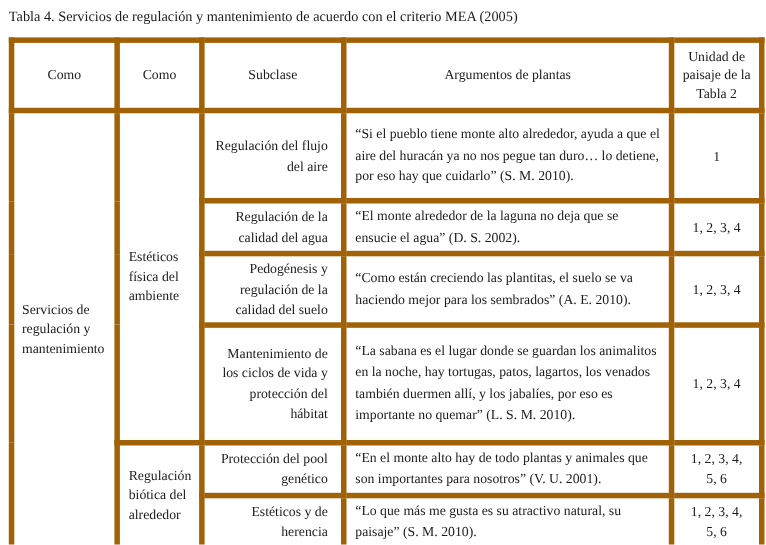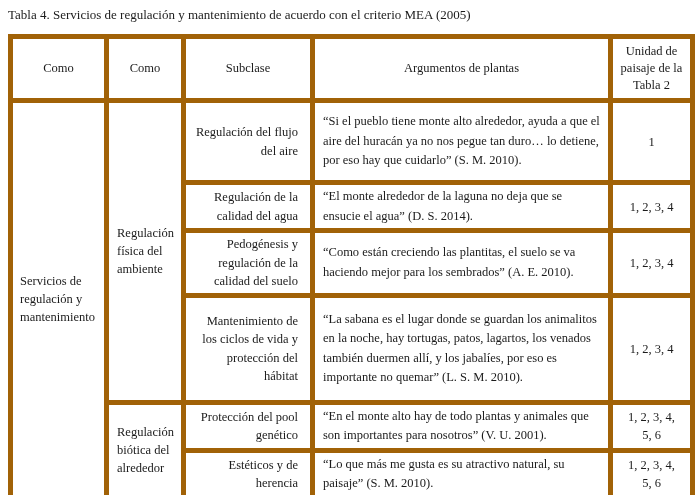--- a/index.html
+++ b/index.html
@@ -100,28 +100,28 @@
         <th class="hdr">Como</th>
         <th class="hdr">Como</th>
         <th class="hdr">Subclase</th>
         <th class="hdr">Argumentos de plantas</th>
         <th class="hdr">Unidad de paisaje de la Tabla 2</th>
       </tr>
     </thead>
     <tbody>
       <tr class="r1">
         <td class="tema" rowspan="6">Servicios de regulación y mantenimiento</td>
-        <td class="clase" rowspan="4">Regulación física del ambiente</td>
+        <td class="clase" rowspan="4">Estéticos física del ambiente</td>
         <td class="subclase">Regulación del flujo del aire</td>
         <td class="argumento">“Si el pueblo tiene monte alto alrededor, ayuda a que el aire del huracán ya no nos pegue tan duro… lo detiene, por eso hay que cuidarlo” (S. M. 2010).</td>
         <td class="unidad">1</td>
       </tr>
       <tr class="r2">
         <td class="subclase">Regulación de la calidad del agua</td>
-        <td class="argumento">“El monte alrededor de la laguna no deja que se ensucie el agua” (D. S. 2014).</td>
+        <td class="argumento">“El monte alrededor de la laguna no deja que se ensucie el agua” (D. S. 2002).</td>
         <td class="unidad">1, 2, 3, 4</td>
       </tr>
       <tr class="r3">
         <td class="subclase">Pedogénesis y regulación de la calidad del suelo</td>
         <td class="argumento">“Como están creciendo las plantitas, el suelo se va haciendo mejor para los sembrados” (A. E. 2010).</td>
         <td class="unidad">1, 2, 3, 4</td>
       </tr>
       <tr class="r4">
         <td class="subclase">Mantenimiento de los ciclos de vida y protección del hábitat</td>
         <td class="argumento">“La sabana es el lugar donde se guardan los animalitos en la noche, hay tortugas, patos, lagartos, los venados también duermen allí, y los jabalíes, por eso es importante no quemar” (L. S. M. 2010).</td>

